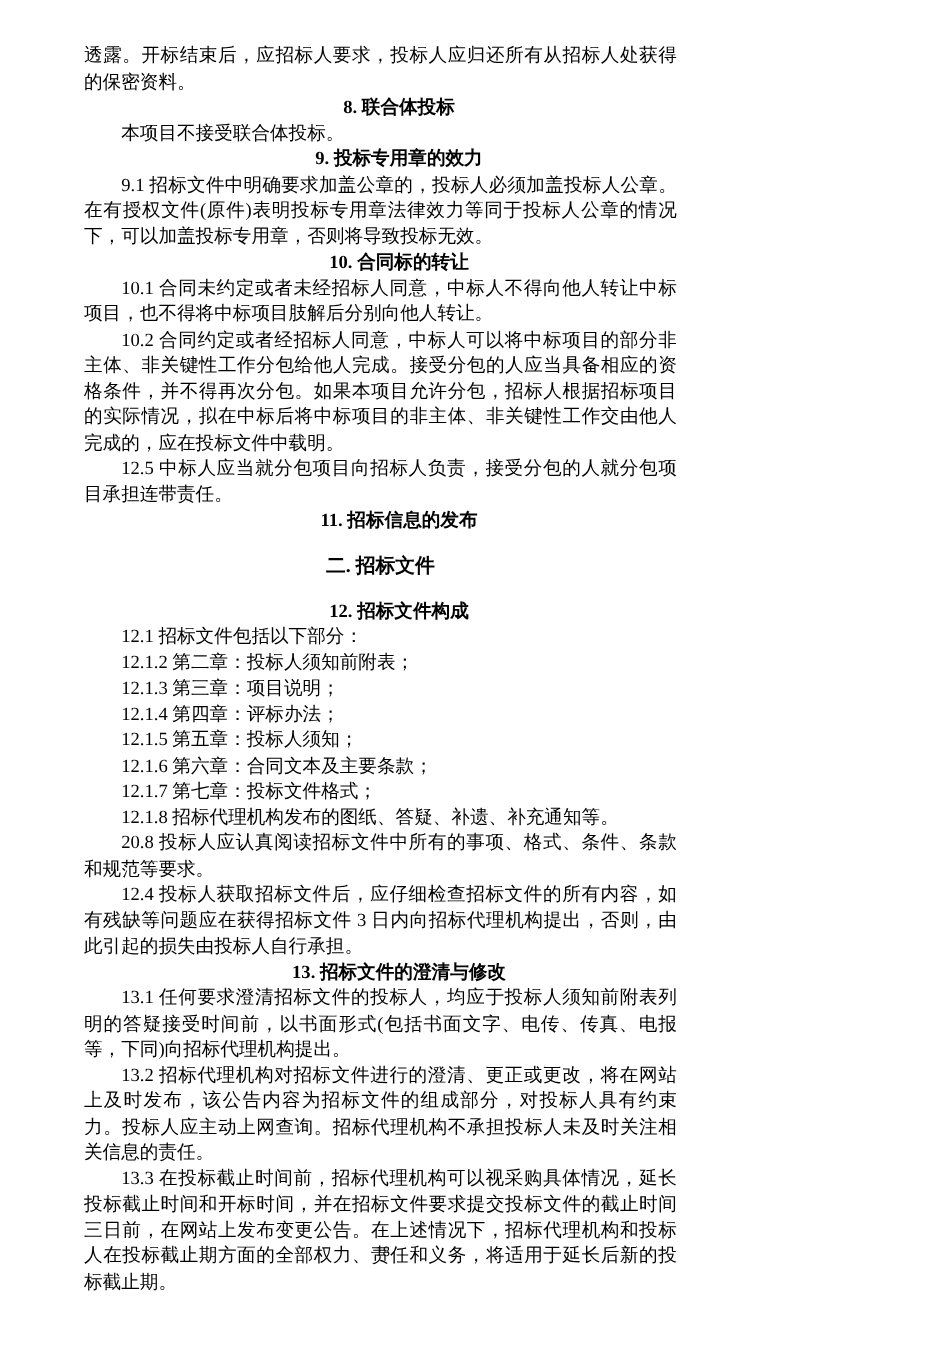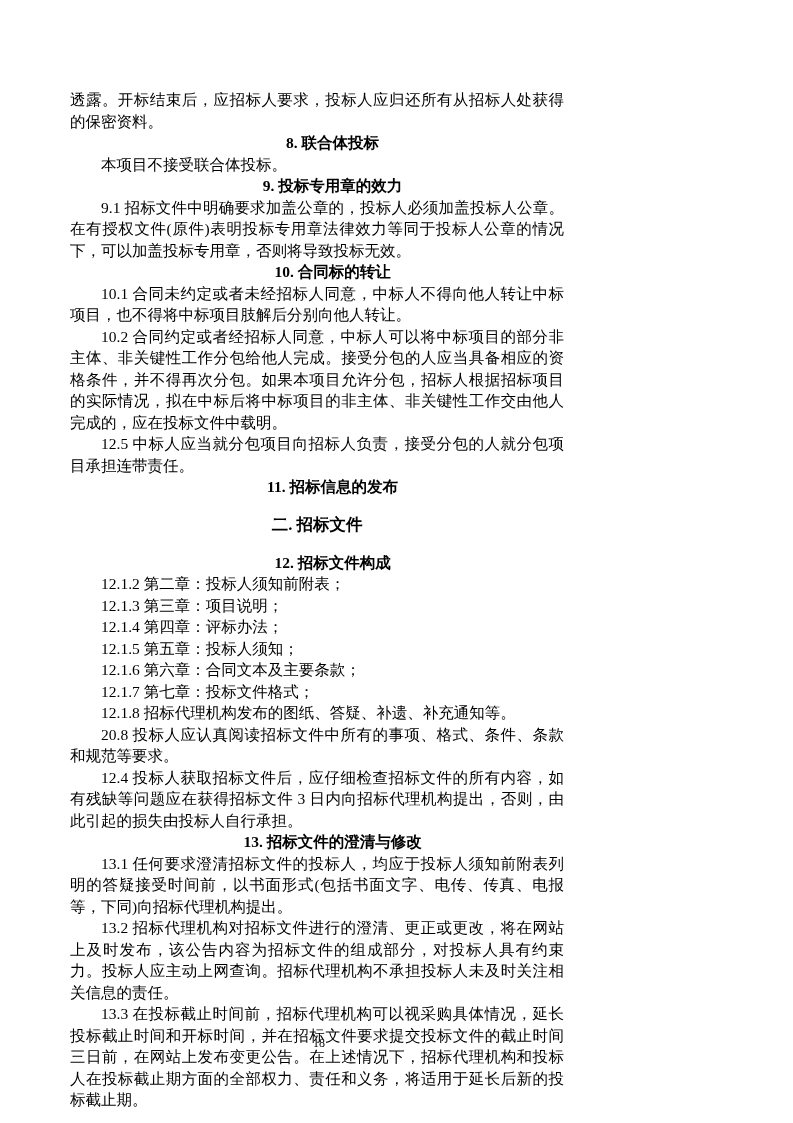--- a/index.html
+++ b/index.html
@@ -11,21 +11,21 @@
     width: 793px;
     height: 1123px;
     font-family: "Liberation Serif", "DejaVu Serif", serif;
     color: #000000;
   }
   .page {
     position: relative;
     width: 634px;
     height: 1123px;
     box-sizing: border-box;
-    padding: 89px 70px 0 70px;
+    padding: 36px 70px 0 70px;
     overflow: hidden;
     background: #ffffff;
   }
   .para {
     margin: 0;
     font-size: 15.5px;
     line-height: 21.5px;
     text-align: justify;
     text-indent: 2em;
     word-break: break-word;
@@ -70,20 +70,21 @@
     <p class="para">本项目不接受联合体投标。</p>
     <p class="heading">9. 投标专用章的效力</p>
     <p class="para">9.1 招标文件中明确要求加盖公章的，投标人必须加盖投标人公章。在有授权文件(原件)表明投标专用章法律效力等同于投标人公章的情况下，可以加盖投标专用章，否则将导致投标无效。</p>
     <p class="heading">10. 合同标的转让</p>
     <p class="para">10.1 合同未约定或者未经招标人同意，中标人不得向他人转让中标项目，也不得将中标项目肢解后分别向他人转让。</p>
     <p class="para">10.2 合同约定或者经招标人同意，中标人可以将中标项目的部分非主体、非关键性工作分包给他人完成。接受分包的人应当具备相应的资格条件，并不得再次分包。如果本项目允许分包，招标人根据招标项目的实际情况，拟在中标后将中标项目的非主体、非关键性工作交由他人完成的，应在投标文件中载明。</p>
     <p class="para">12.5 中标人应当就分包项目向招标人负责，接受分包的人就分包项目承担连带责任。</p>
     <p class="heading">11. 招标信息的发布</p>
     <p class="chapter-heading">二. 招标文件</p>
     <p class="heading">12. 招标文件构成</p>
+    <p class="para">12.1 招标文件包括以下部分：</p>
     <p class="para">12.1.2 第二章：投标人须知前附表；</p>
     <p class="para">12.1.3 第三章：项目说明；</p>
     <p class="para">12.1.4 第四章：评标办法；</p>
     <p class="para">12.1.5 第五章：投标人须知；</p>
     <p class="para">12.1.6 第六章：合同文本及主要条款；</p>
     <p class="para">12.1.7 第七章：投标文件格式；</p>
     <p class="para">12.1.8 招标代理机构发布的图纸、答疑、补遗、补充通知等。</p>
     <p class="para">20.8 投标人应认真阅读招标文件中所有的事项、格式、条件、条款和规范等要求。</p>
     <p class="para">12.4 投标人获取招标文件后，应仔细检查招标文件的所有内容，如有残缺等问题应在获得招标文件 3 日内向招标代理机构提出，否则，由此引起的损失由投标人自行承担。</p>
     <p class="heading">13. 招标文件的澄清与修改</p>

